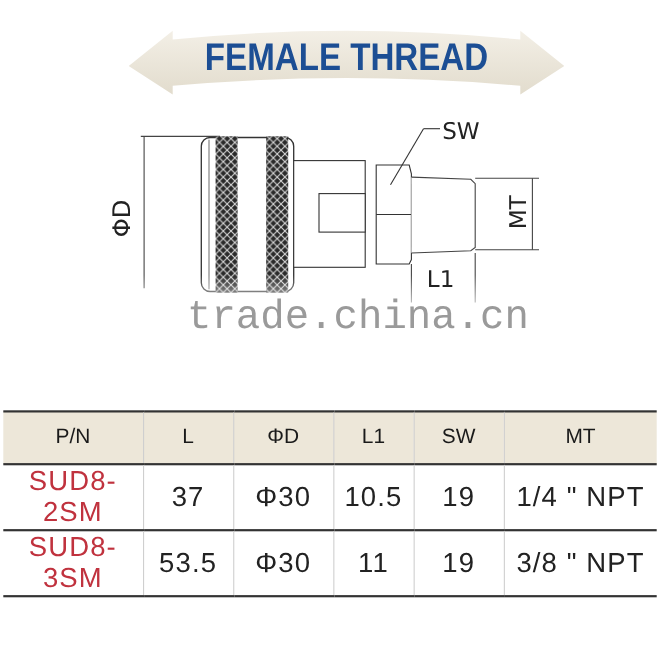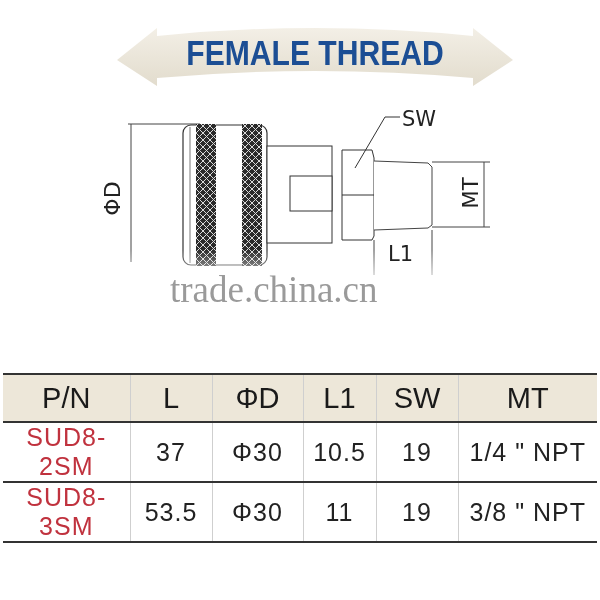--- a/index.html
+++ b/index.html
@@ -3,23 +3,23 @@
 <meta charset="utf-8">
 <style>
   html, body { margin:0; padding:0; background:#ffffff; }
   body { width:600px; height:600px; position:relative; overflow:hidden; font-family:"Liberation Sans", sans-serif; }
   .banner { position:absolute; left:115px; top:22px; width:400px; height:66px; }
   .banner svg { position:absolute; left:0; top:0; }
   .banner-title { position:absolute; left:0; top:0; width:400px; height:66px; line-height:62px; text-align:center;
     font-family:"Liberation Sans", sans-serif; font-weight:bold; font-size:35px; color:#1c4e94; letter-spacing:0px; transform:scaleX(0.86); transform-origin:center; }
   .drawing { position:absolute; left:0; top:90px; width:600px; height:270px; }
   .label { position:absolute; font-family:"DejaVu Sans", sans-serif; color:#222; font-size:21px; }
-  .watermark { position:absolute; left:170px; top:268px; font-family:Liberation Serif, serif; font-size:37px; color:#9a9a9a; letter-spacing:0px; }
+  .watermark { position:absolute; left:170px; top:268px; font-family:Liberation Mono, monospace; font-size:37px; color:#9a9a9a; letter-spacing:0px; }
   table.spec { position:absolute; left:3px; top:373px; width:594px; border-collapse:collapse; table-layout:fixed; }
-  table.spec th { background:#ede7d9; font-weight:normal; font-size:29px; color:#1a1a1a; height:46px; border-top:2px solid #333; border-bottom:2px solid #333; }
+  table.spec th { background:#ede7d9; font-weight:normal; font-size:19px; color:#1a1a1a; height:46px; border-top:2px solid #333; border-bottom:2px solid #333; }
   table.spec td { font-size:25px; color:#222; height:45px; text-align:center; border-bottom:2px solid #333; letter-spacing:1px; }
   table.spec th, table.spec td { border-left:1px solid #cfcfcf; text-align:center; padding:0; }
   table.spec th:first-child, table.spec td:first-child { border-left:none; }
   td.pn { color:#c0323e !important; letter-spacing:0.5px; }
 </style>
 </head>
 <body>
 
 <div class="banner">
   <svg width="400" height="66" viewBox="0 0 400 66">

